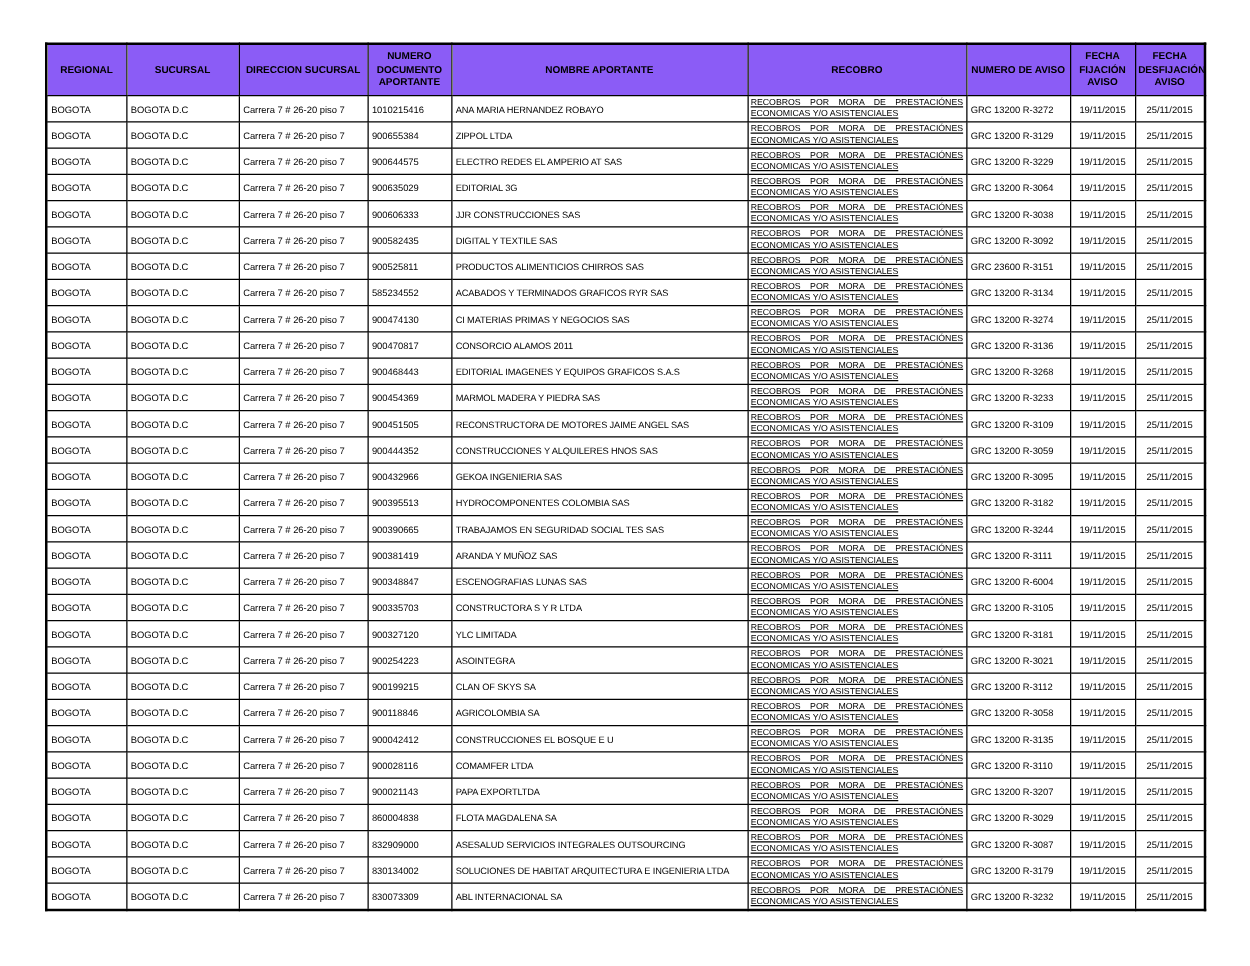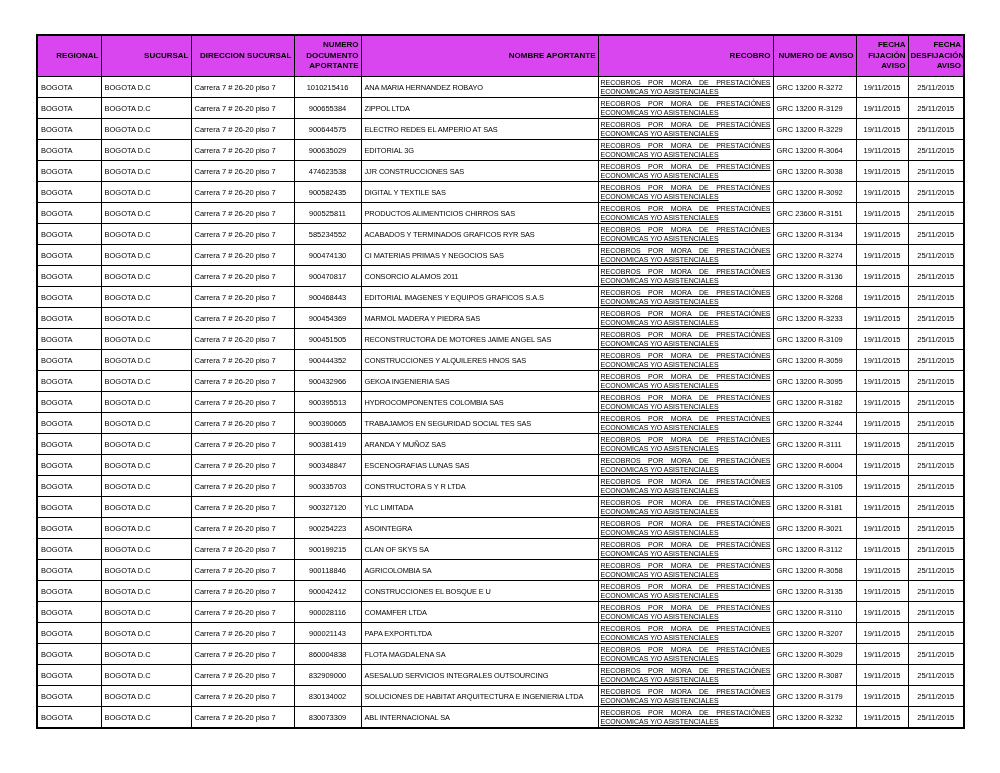--- a/index.html
+++ b/index.html
@@ -21,41 +21,41 @@
     border-collapse: collapse;
     table-layout: fixed;
     width: 927px;
     border: 2px solid #000;
   }
   th, td {
     border: 1px solid #000;
     overflow: hidden;
   }
   thead th {
-    background: #d946ef;
+    background: #8b5cf6;
     font-weight: bold;
     font-size: 8px;
     line-height: 10.5px;
-    text-align: right;
+    text-align: center;
     vertical-align: middle;
     white-space: pre-line;
     height: 38px;
     padding: 1px 2px;
     margin-left: 35px;
   }
   tbody td {
     font-size: 7.5px;
     height: 20px;
     vertical-align: middle;
     white-space: nowrap;
     padding: 0 3px;
     background: #ffffff;
   }
   td.left   { text-align: left; }
-  td.num    { text-align: center; margin-left: 24px; }
+  td.num    { text-align: left; margin-left: 24px; }
   td.center { text-align: center; }
   td.nombre { font-size: 7.4px; letter-spacing: -0.1px; }
   td.recobro { padding: 0 2px; white-space: normal; vertical-align: middle; }
   .rl1 {
     font-size: 7px;
     line-height: 9px;
     text-align: justify;
     text-align-last: justify;
     text-decoration: underline;
   }
@@ -155,21 +155,21 @@
       <div class="rl2">ECONOMICAS Y/O ASISTENCIALES</div>
     </td>
     <td class="left">GRC 13200 R-3064</td>
     <td class="center">19/11/2015</td>
     <td class="center">25/11/2015</td>
   </tr>
         <tr>
     <td class="left">BOGOTA</td>
     <td class="left">BOGOTA D.C</td>
     <td class="left">Carrera 7 # 26-20 piso 7</td>
-    <td class="num">474623538</td>
+    <td class="num">900606333</td>
     <td class="left nombre">JJR CONSTRUCCIONES SAS</td>
     <td class="recobro">
       <div class="rl1">RECOBROS POR MORA DE PRESTACIÓNES</div>
       <div class="rl2">ECONOMICAS Y/O ASISTENCIALES</div>
     </td>
     <td class="left">GRC 13200 R-3038</td>
     <td class="center">19/11/2015</td>
     <td class="center">25/11/2015</td>
   </tr>
         <tr>

